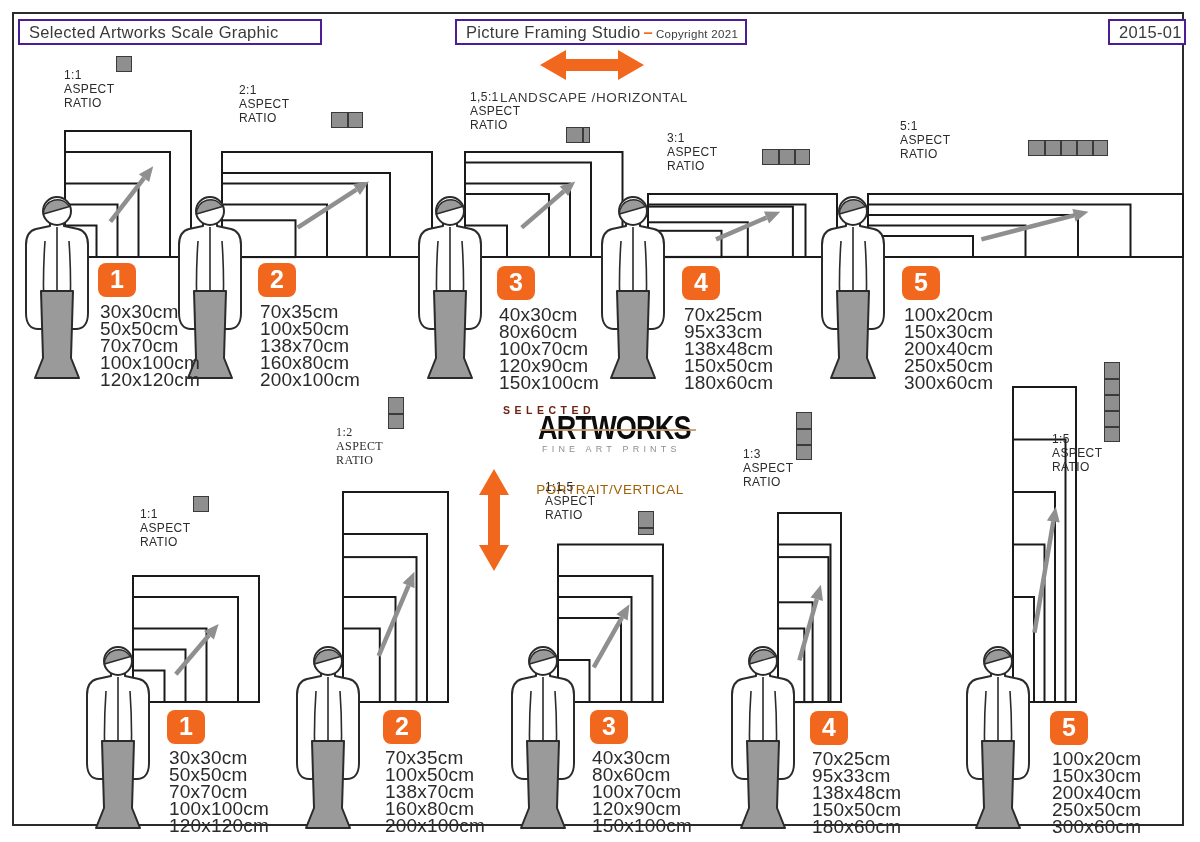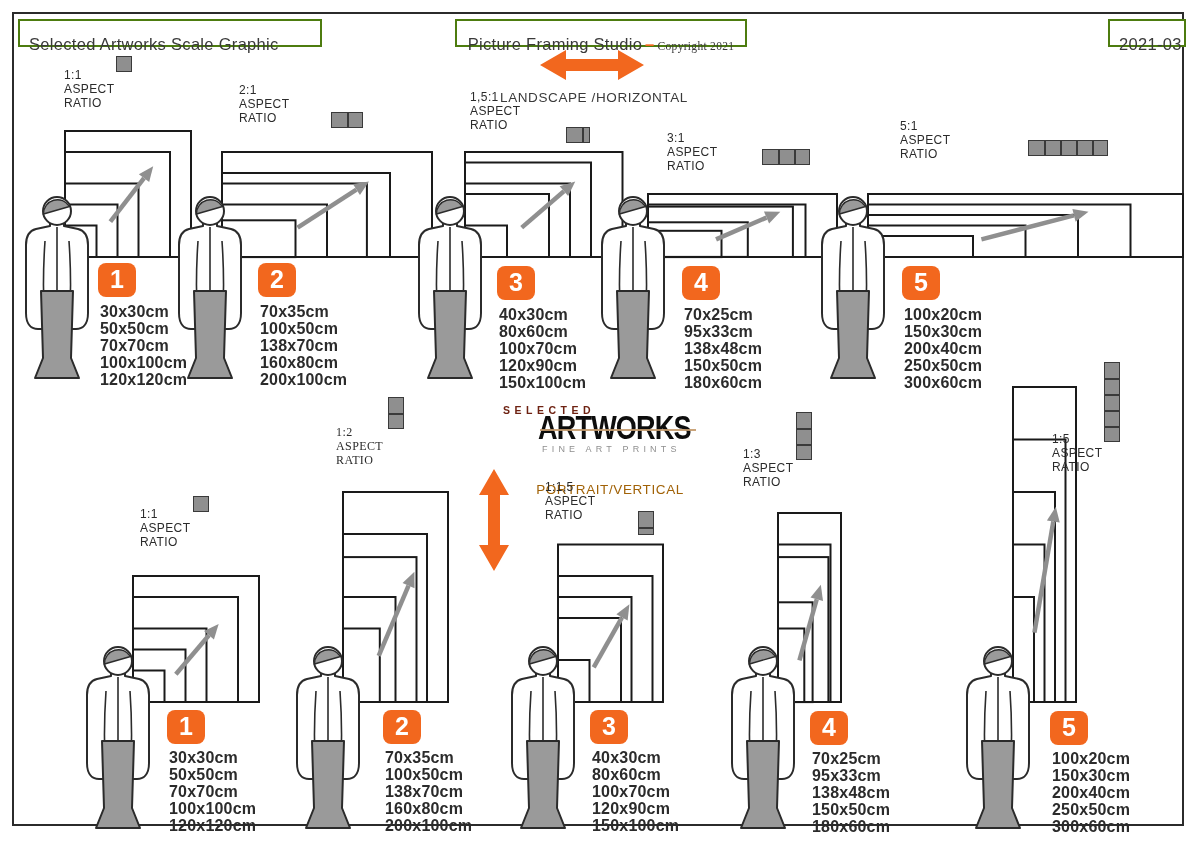--- a/index.html
+++ b/index.html
@@ -1,35 +1,35 @@
 <!DOCTYPE html>
 <html style="--accent: #F2671E; --icon-gray: #8F8F8F; --figure-gray: #9A9A9A;"><head>
 <meta charset="utf-8">
 <style>
   html,body{margin:0;padding:0;background:#e8e8e8;}
   #canvas{position:relative;width:1200px;height:842px;background:#fff;overflow:hidden;
           font-family:"Liberation Sans",sans-serif;color:#2b2b2b;}
   .page-border{position:absolute;left:12px;top:12px;width:1172px;height:814px;
                border:2px solid #2b2b2b;box-sizing:border-box;}
-  .hbox{position:absolute;top:19px;height:26px;line-height:23px;border:2px solid #4d7c0f;
+  .hbox{position:absolute;top:19px;height:26px;line-height:23px;border:2px solid #4c1d95;
         background:#fff;box-sizing:border-box;font-size:16.5px;color:#3a3a3a;
-        padding:12px 9px;letter-spacing:0.3px;white-space:nowrap;}
-  .hbox .sub{font-size:11.5px;color:#3a3a3a;font-family:Liberation Serif, serif;}
+        padding:0 9px;letter-spacing:0.3px;white-space:nowrap;}
+  .hbox .sub{font-size:11.5px;color:#3a3a3a;}
   .hbox .dash{color:var(--accent);font-weight:bold;padding:0 3px;}
   #overlay{position:absolute;left:0;top:0;z-index:1;}
   #hud{position:absolute;left:0;top:0;width:1200px;height:842px;z-index:2;pointer-events:none;}
   .aspect-label{position:absolute;width:120px;text-align:left;font-size:12px;
                 line-height:14px;letter-spacing:0.4px;color:#2b2b2b;}
   .ratio-icon{position:absolute;background:var(--icon-gray);border:1.5px solid #3a3a3a;box-sizing:border-box;}
   .ratio-icon .dv{position:absolute;top:0;bottom:0;width:1.5px;background:#3a3a3a;}
   .ratio-icon .dh{position:absolute;left:0;right:0;height:1.5px;background:#3a3a3a;}
   .badge{position:absolute;width:38px;height:34px;border-radius:8px;background:var(--accent);
          color:#fff;font-size:25px;font-weight:bold;display:flex;align-items:center;
          justify-content:center;padding-bottom:1px;box-sizing:border-box;}
-  .size-list{position:absolute;font-size:16px;line-height:17px;letter-spacing:0.2px;color:#2b2b2b;font-weight:bold;}
+  .size-list{position:absolute;font-size:19px;line-height:17px;letter-spacing:0.2px;color:#2b2b2b;}
   .center-text{position:absolute;text-align:center;margin-top:8px;}
   #landscape-heading{left:454px;top:82px;width:280px;font-size:13.5px;letter-spacing:0.6px;color:#3a3a3a;}
   #website{left:455px;top:455px;width:310px;font-size:15.5px;color:#222;}
   #portrait-heading{left:455px;top:474px;width:310px;font-size:13.5px;letter-spacing:0.6px;color:#a16207;}
   #brand-top{position:absolute;left:503px;top:404px;font-size:10.5px;font-weight:bold;
              letter-spacing:4.5px;color:#6e2212;}
   #brand-main{position:absolute;left:538px;top:409px;font-size:33px;font-weight:bold;
               letter-spacing:-1px;color:#0d0d0d;transform:scaleX(0.82);transform-origin:left top;}
   #brand-streak{position:absolute;left:540px;top:429px;width:156px;height:2px;background:#c49a6c;opacity:.9;}
   #brand-sub{position:absolute;left:542px;top:444px;font-size:9px;letter-spacing:4.2px;color:#8f8f8f;}
@@ -40,21 +40,21 @@
 
 <div id="canvas">
   <div class="page-border"></div>
 
   <div class="hbox" style="left:18px;width:304px;">Selected Artworks Scale Graphic</div>
 
   <div class="hbox" style="left:455px;width:292px;text-align:center;">
     <span>Picture Framing Studio</span><span class="dash">–</span><span class="sub">Copyright 2021</span>
   </div>
 
-  <div class="hbox" style="left:1108px;width:78px;text-align:center;">2021-03</div>
+  <div class="hbox" style="left:1108px;width:78px;text-align:center;">2015-01</div>
 
   <svg id="overlay" width="1200" height="842">
       <rect x="65" y="131.0" width="126.0" height="126.0" fill="none" stroke="#1a1a1a" stroke-width="2"></rect>
       <rect x="65" y="152.0" width="105.0" height="105.0" fill="none" stroke="#1a1a1a" stroke-width="2"></rect>
       <rect x="65" y="183.5" width="73.5" height="73.5" fill="none" stroke="#1a1a1a" stroke-width="2"></rect>
       <rect x="65" y="204.5" width="52.5" height="52.5" fill="none" stroke="#1a1a1a" stroke-width="2"></rect>
       <rect x="65" y="225.5" width="31.5" height="31.5" fill="none" stroke="#1a1a1a" stroke-width="2"></rect>
       <rect x="222" y="152.0" width="210.0" height="105.0" fill="none" stroke="#1a1a1a" stroke-width="2"></rect>
       <rect x="222" y="173.0" width="168.0" height="84.0" fill="none" stroke="#1a1a1a" stroke-width="2"></rect>
       <rect x="222" y="183.5" width="144.9" height="73.5" fill="none" stroke="#1a1a1a" stroke-width="2"></rect>

